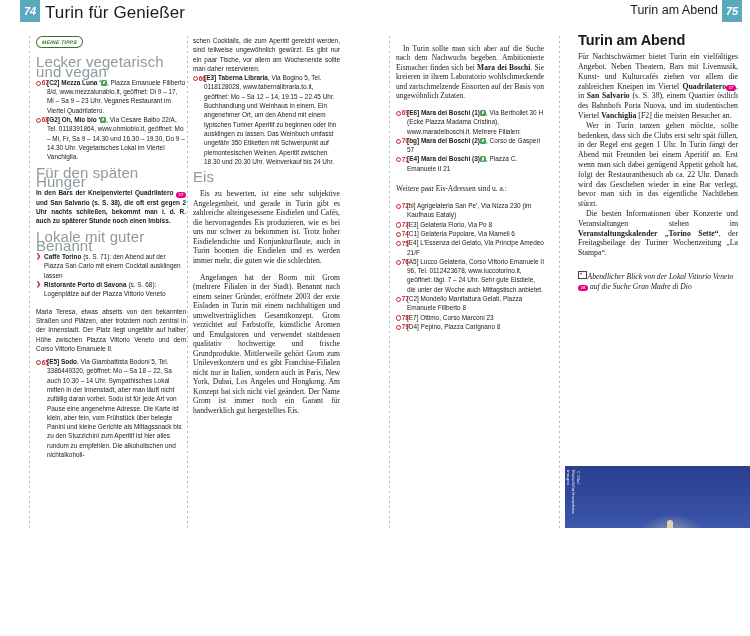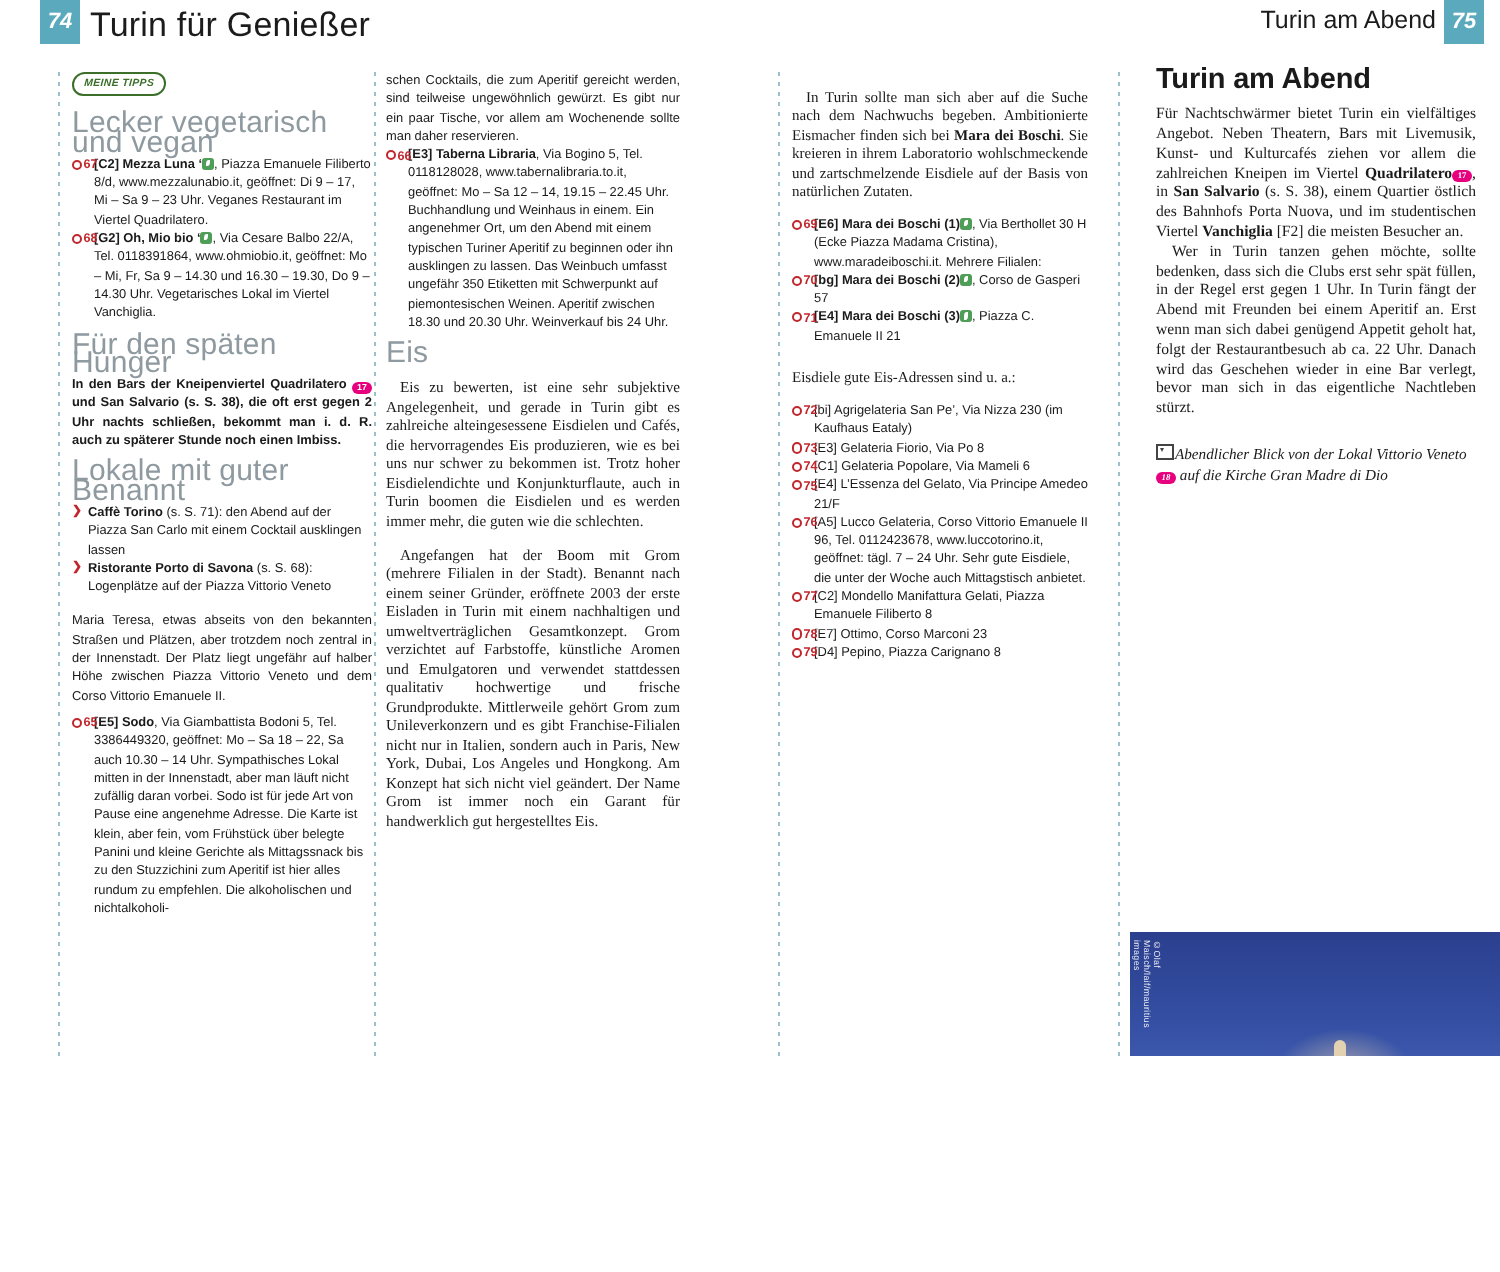--- a/index.html
+++ b/index.html
@@ -253,38 +253,38 @@
     </div>
 
     <div class="sub-h">Eis</div>
 
     <p class="serif-just indent">Eis zu bewerten, ist eine sehr subjektive Angelegenheit, und gerade in Turin gibt es zahlreiche alteingesessene Eisdielen und Cafés, die hervorragendes Eis produzieren, wie es bei uns nur schwer zu bekommen ist. Trotz hoher Eisdielendichte und Konjunkturflaute, auch in Turin boomen die Eisdielen und es werden immer mehr, die guten wie die schlechten.</p>
     <p class="serif-just indent">Angefangen hat der Boom mit Grom (mehrere Filialen in der Stadt). Benannt nach einem seiner Gründer, eröffnete 2003 der erste Eisladen in Turin mit einem nachhaltigen und umweltverträglichen Gesamtkonzept. Grom verzichtet auf Farbstoffe, künstliche Aromen und Emulgatoren und verwendet stattdessen qualitativ hochwertige und frische Grundprodukte. Mittlerweile gehört Grom zum Unileverkonzern und es gibt Franchise-Filialen nicht nur in Italien, sondern auch in Paris, New York, Dubai, Los Angeles und Hongkong. Am Konzept hat sich nicht viel geändert. Der Name Grom ist immer noch ein Garant für handwerklich gut hergestelltes Eis.</p>
   </div>
 
   <div class="col" id="col3">
 
-    <p class="serif-blk indent"><span>In Turin sollte man sich aber auf die Suche nach dem Nachwuchs begeben. Ambitionierte Eismacher finden sich bei </span><b>Mara dei Boschi</b><span>. Sie kreieren in ihrem Laboratorio wohlschmeckende und zartschmelzende Eisdiele auf der Basis von natürlichen Zutaten.</span></p>
+    <p class="serif-blk indent"><span>In Turin sollte man sich aber auf die Suche nach dem Nachwuchs begeben. Ambitionierte Eismacher finden sich bei </span><b>Mara dei Boschi</b><span>. Sie kreieren in ihrem Laboratorio wohlschmeckende und zartschmelzende Eissorten auf der Basis von ungewöhnlich Zutaten.</span></p>
 
     <div class="entry">
       <span class="num"><span class="dot"></span><span>69</span></span>
       <span>[E6] Mara dei Boschi (1)</span><span class="veg"></span><span class="body">, Via Berthollet 30 H (Ecke Piazza Madama Cristina), www.maradeiboschi.it. Mehrere Filialen:</span>
     </div>
 
     <div class="entry">
       <span class="num"><span class="dot"></span><span>70</span></span>
       <span>[bg] Mara dei Boschi (2)</span><span class="veg"></span><span class="body">, Corso de Gasperi 57</span>
     </div>
 
     <div class="entry">
       <span class="num"><span class="dot"></span><span>71</span></span>
       <span>[E4] Mara dei Boschi (3)</span><span class="veg"></span><span class="body">, Piazza C. Emanuele II 21</span>
     </div>
 
-    <p class="serif-blk" style="margin-top:11px;">Eisdiele gute Eis-Adressen sind u. a.:</p>
+    <p class="serif-blk" style="margin-top:11px;">Weitere paar Eis-Adressen sind u. a.:</p>
 
     <div class="entry">
       <span class="num"><span class="dot"></span><span>72</span></span>
       <span class="body">[bi] Agrigelateria San Pe’, Via Nizza 230 (im Kaufhaus Eataly)</span>
     </div>
     <div class="entry">
       <span class="num"><span class="dot"></span><span>73</span></span>
       <span class="body">[E3] Gelateria Fiorio, Via Po 8</span>
     </div>
     <div class="entry">
@@ -313,23 +313,24 @@
     </div>
   </div>
 
   <div class="col" id="col4">
     <h1 class="big-h">Turin am Abend</h1>
 
     <p><span>Für Nachtschwärmer bietet Turin ein vielfältiges Angebot. Neben Theatern, Bars mit Livemusik, Kunst- und Kulturcafés ziehen vor allem die zahlreichen Kneipen im Viertel </span><b>Quadrilatero</b><span class="pin">17</span><span>, in </span><b>San Salvario</b><span> (s. S. 38), einem Quartier östlich des Bahnhofs Porta Nuova, und im studentischen Viertel </span><b>Vanchiglia</b><span> [F2] die meisten Besucher an.</span></p>
 
     <p class="ind">Wer in Turin tanzen gehen möchte, sollte bedenken, dass sich die Clubs erst sehr spät füllen, in der Regel erst gegen 1 Uhr. In Turin fängt der Abend mit Freunden bei einem Aperitif an. Erst wenn man sich dabei genügend Appetit geholt hat, folgt der Restaurantbesuch ab ca. 22 Uhr. Danach wird das Geschehen wieder in eine Bar verlegt, bevor man sich in das eigentliche Nachtleben stürzt.</p>
 
+    <p class="ind"><span>Die besten Informationen über Konzerte und Veranstaltungen stehen im </span><b>Veranstaltungskalender „Torino Sette“</b><span>, der Freitagsbeilage der Turiner Wochenzeitung „La Stampa“.</span></p>
 
     <div class="caption">
-      <span class="cap-icon"></span><span>Abendlicher Blick von der Lokal Vittorio Veneto</span><span class="pin">18</span><span> auf die Kirche Gran Madre di Dio</span>
+      <span class="cap-icon"></span><span>Abendlicher Blick von der Lokal Vittorio Veneto</span><span class="pin">18</span><span> auf die Suche Gran Madre di Dio</span>
     </div>
   </div>
 
   <div class="photo">
     <div class="sky"></div>
     <div class="glow"></div>
     <div class="bldgL"></div>
     <div class="bldgR"></div>
     <div class="church">
       <div class="lantern"></div>

